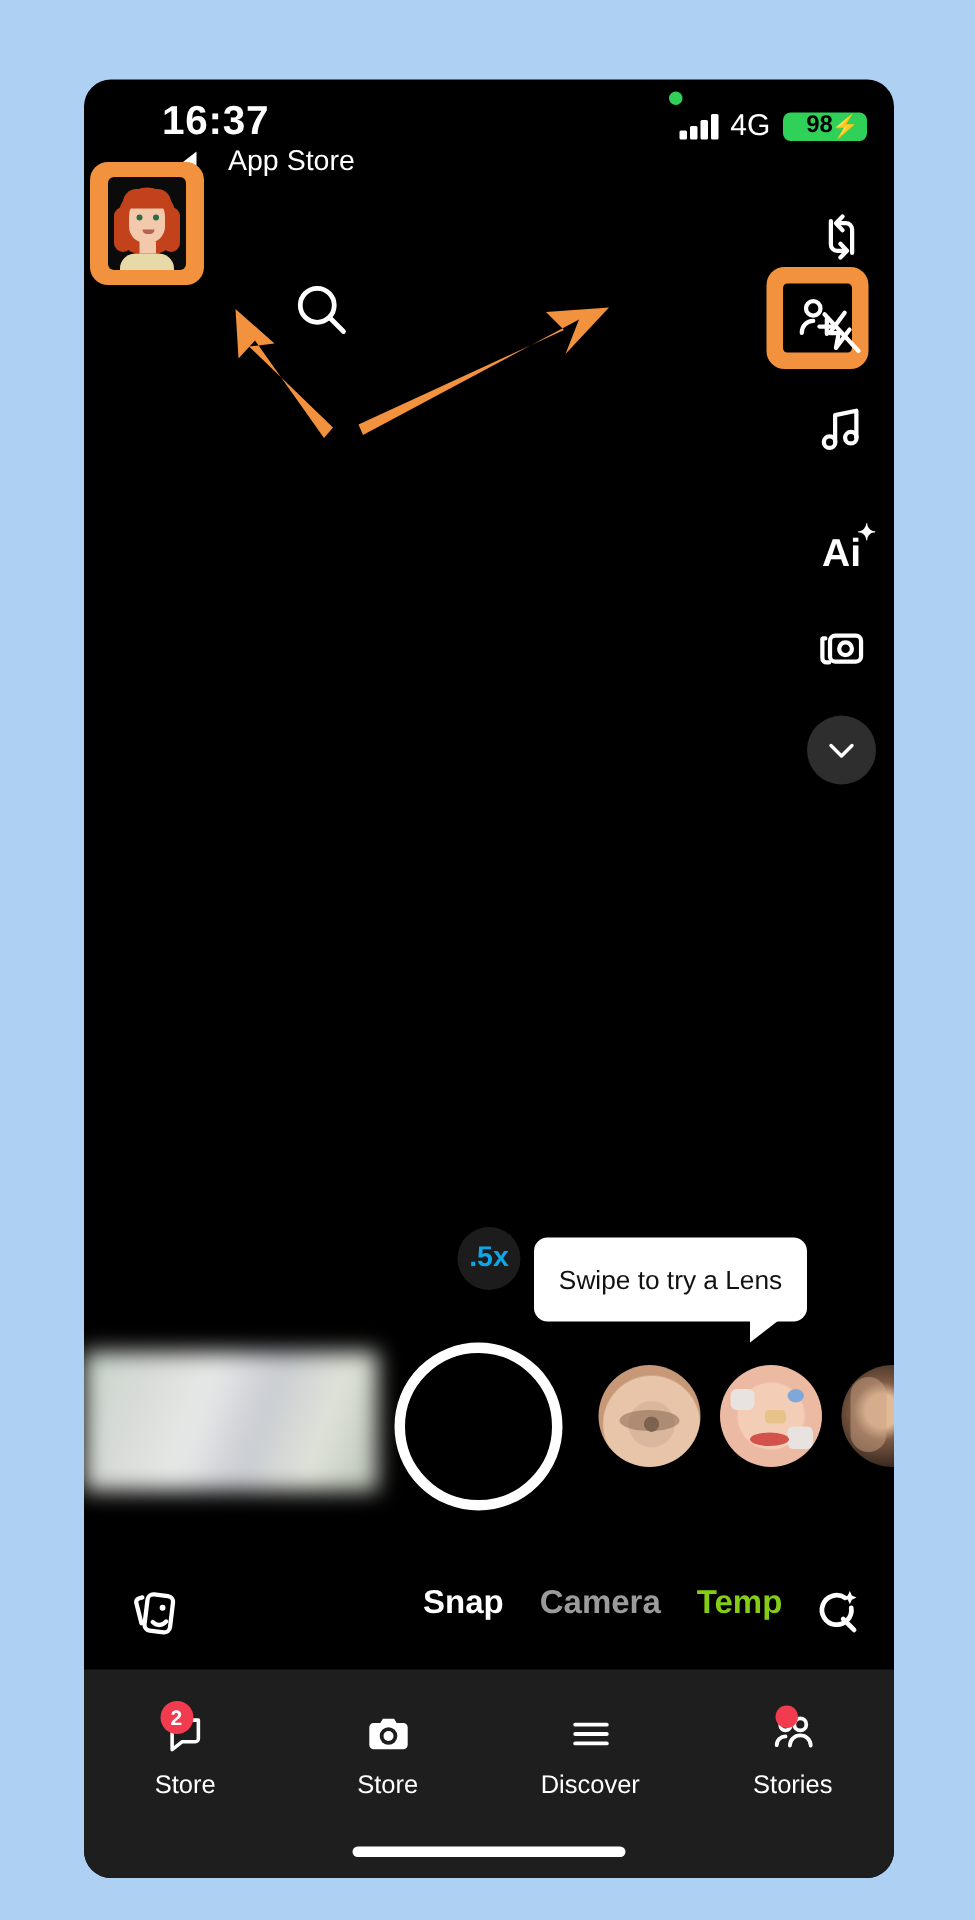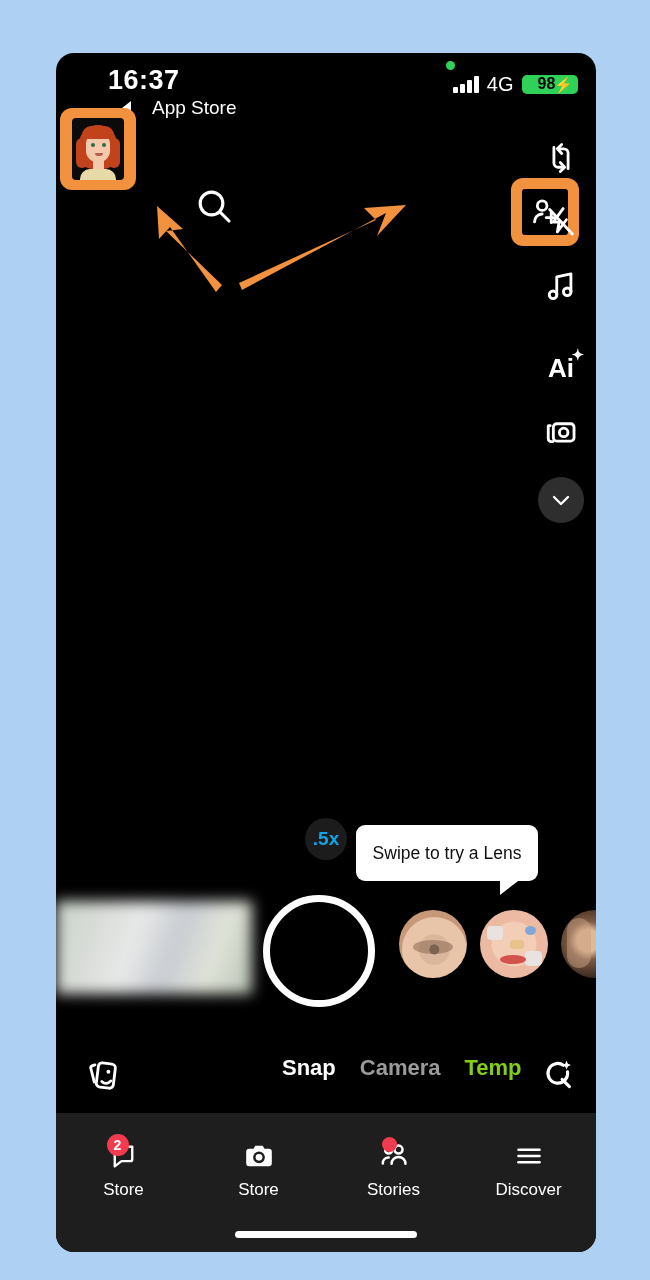--- a/index.html
+++ b/index.html
@@ -322,38 +322,38 @@
           <path d="M9.2 4.4h5.6l1.3 2.1h3.3a2.2 2.2 0 0 1 2.2 2.2v8.7a2.2 2.2 0 0 1-2.2 2.2H4.6a2.2 2.2 0 0 1-2.2-2.2V8.7a2.2 2.2 0 0 1 2.2-2.2h3.3z"></path>
           <circle cx="12" cy="13" r="4.4" fill="#1e1e1e"></circle>
           <circle cx="12" cy="13" r="2.5" fill="#fff"></circle>
         </svg>
       </span>
       <span class="nav-label">Store</span>
     </div>
 
     <div class="nav-item">
       <span class="nav-ico">
+        <svg width="30" height="30" viewBox="0 0 24 24" stroke="#fff" stroke-width="2.1" stroke-linecap="round">
+          <line x1="3.6" y1="7" x2="20.4" y2="7"></line>
+            <line x1="3.6" y1="12" x2="20.4" y2="12"></line>
+            <line x1="3.6" y1="17" x2="20.4" y2="17"></line>
+        </svg>
+      </span>
+      <span class="nav-label">Discover</span>
+    </div>
+
+    <div class="nav-item">
+      <span class="nav-ico">
         <svg width="32" height="32" viewBox="0 0 24 24" fill="none" stroke="#fff" stroke-width="1.9" stroke-linecap="round">
           <circle cx="8" cy="7.6" r="2.6"></circle>
             <path d="M3.6 17.6c0-2.6 2-4.4 4.4-4.4"></path>
           <circle cx="15.4" cy="7.2" r="3"></circle>
             <path d="M10.2 17.8c0-2.9 2.3-5.1 5.2-5.1s5.2 2.2 5.2 5.1"></path>
         </svg>
         <span class="dot"></span>
       </span>
       <span class="nav-label">Stories</span>
     </div>
 
-    <div class="nav-item">
-      <span class="nav-ico">
-        <svg width="30" height="30" viewBox="0 0 24 24" stroke="#fff" stroke-width="2.1" stroke-linecap="round">
-          <line x1="3.6" y1="7" x2="20.4" y2="7"></line>
-            <line x1="3.6" y1="12" x2="20.4" y2="12"></line>
-            <line x1="3.6" y1="17" x2="20.4" y2="17"></line>
-        </svg>
-      </span>
-      <span class="nav-label">Discover</span>
-    </div>
-
     <div id="homebar"></div>
   </div>
 
 </div>
 
 </body></html>

